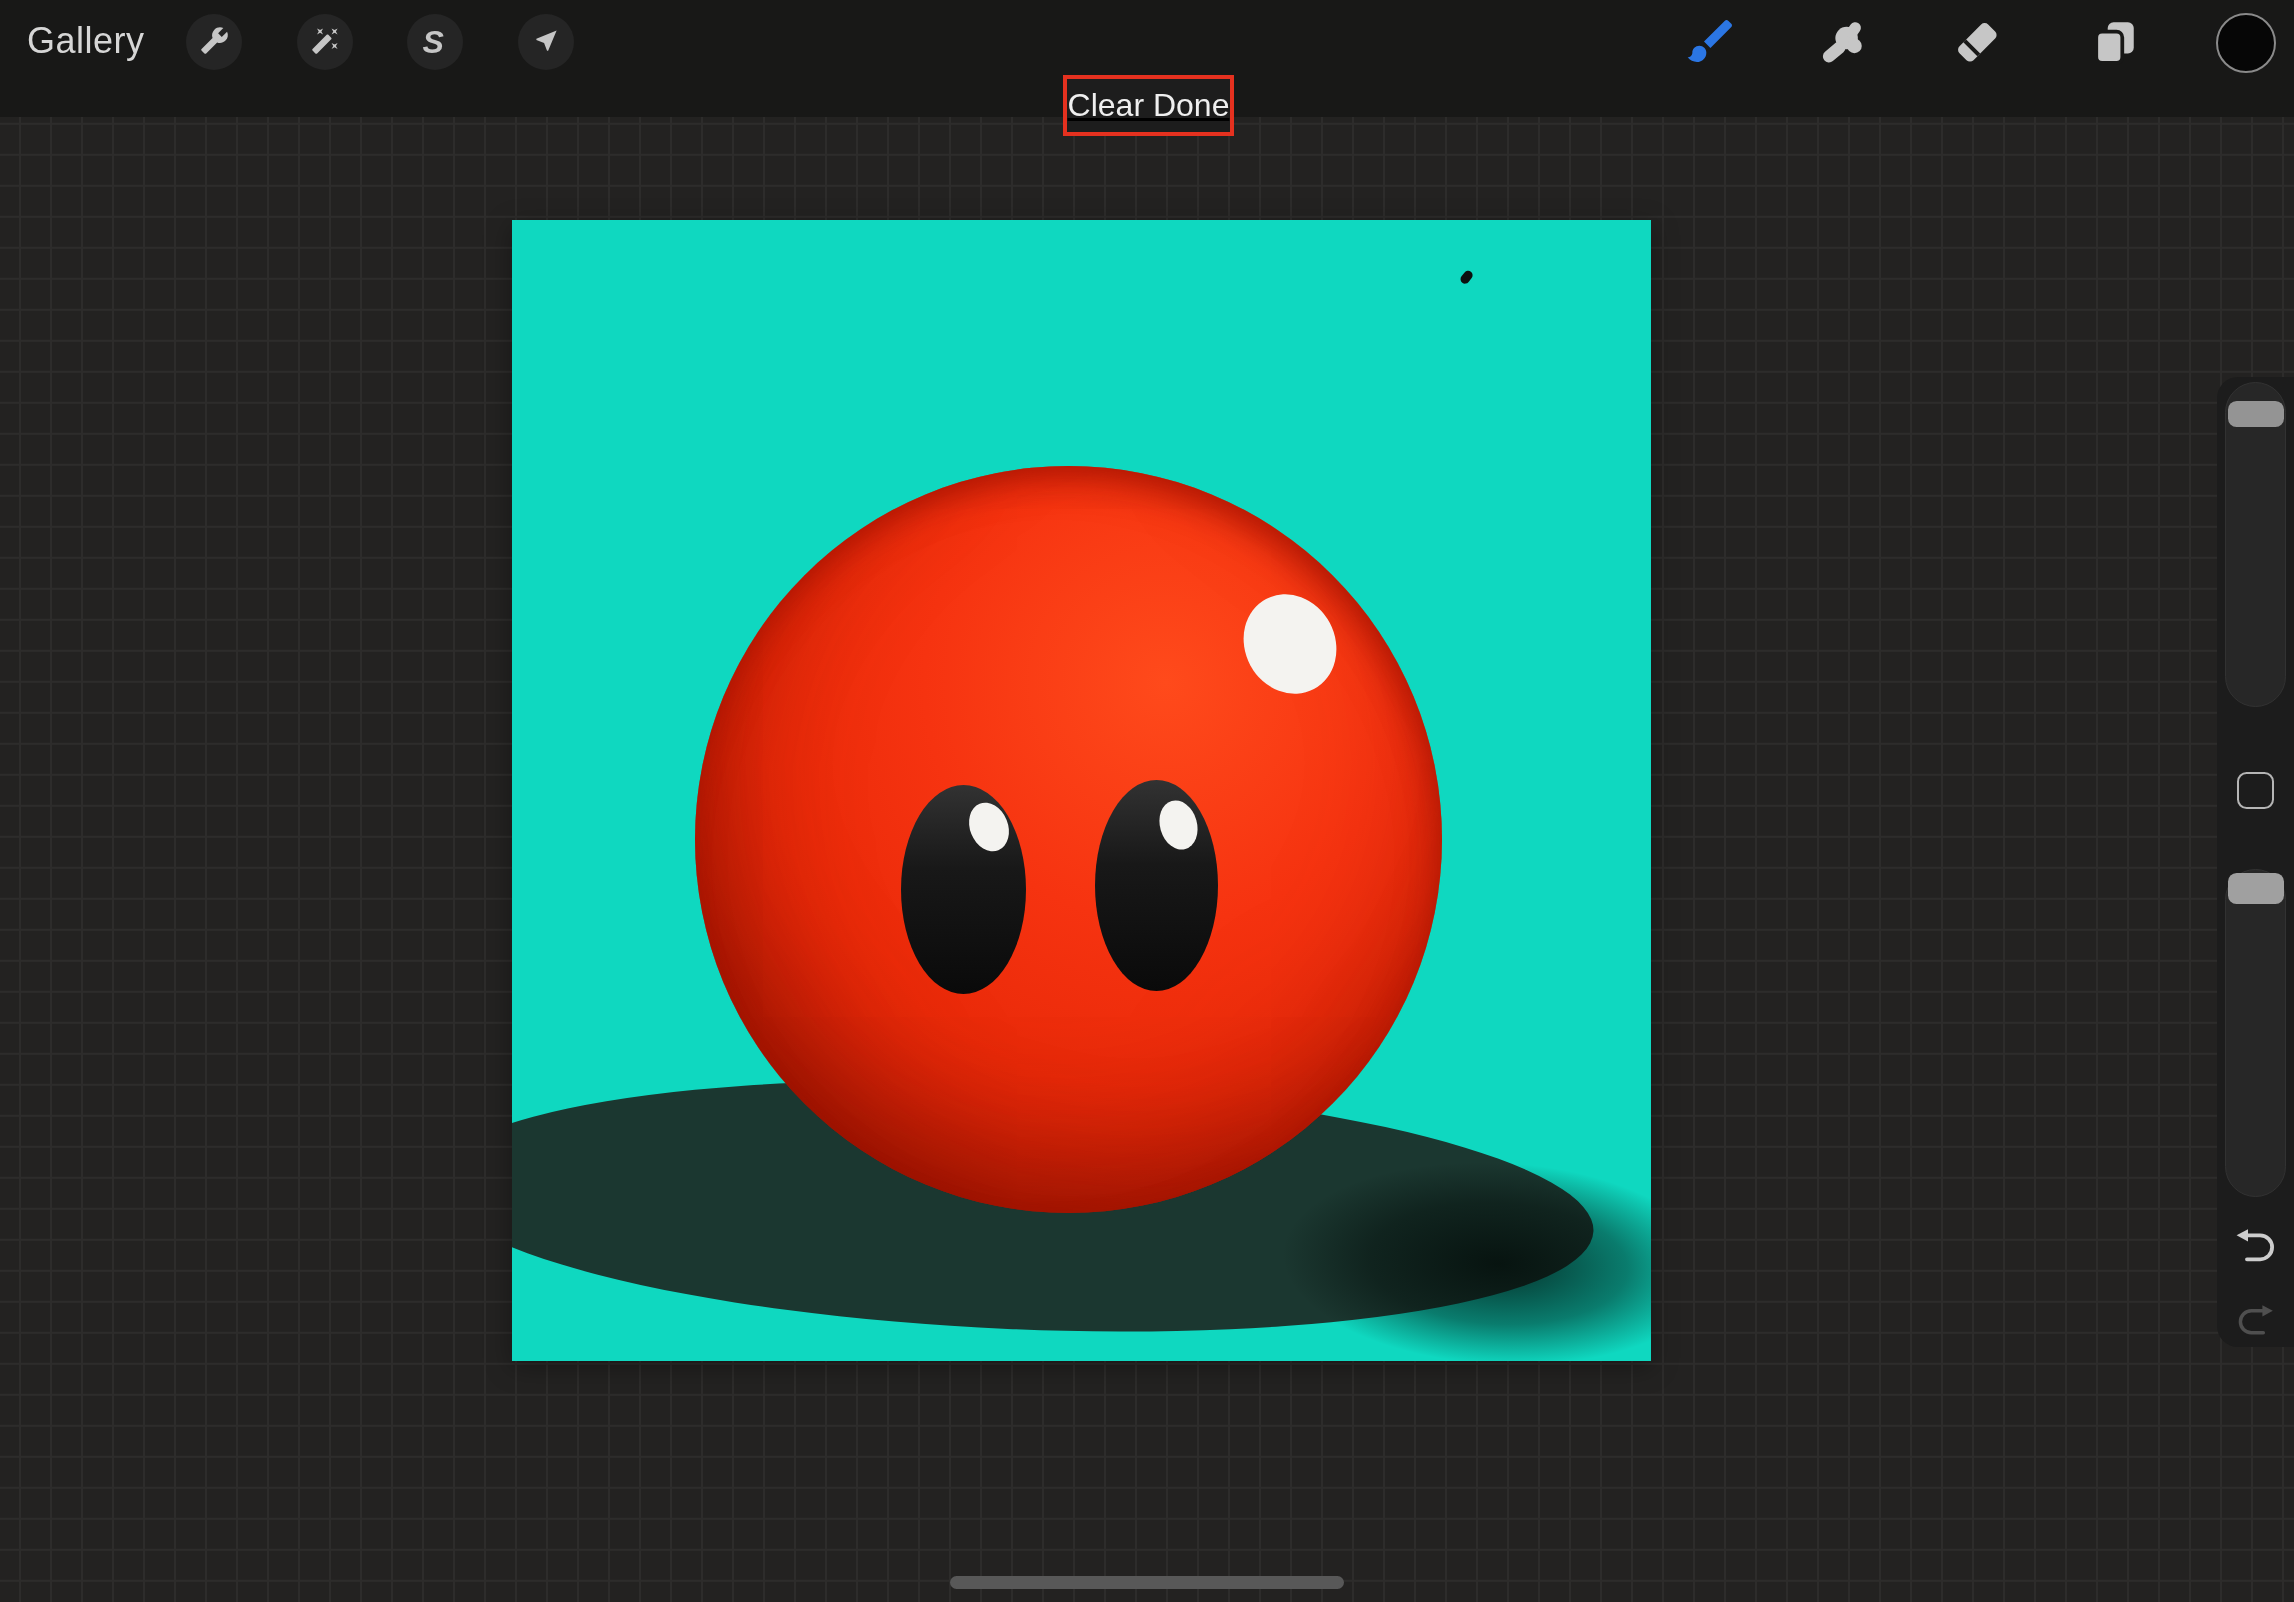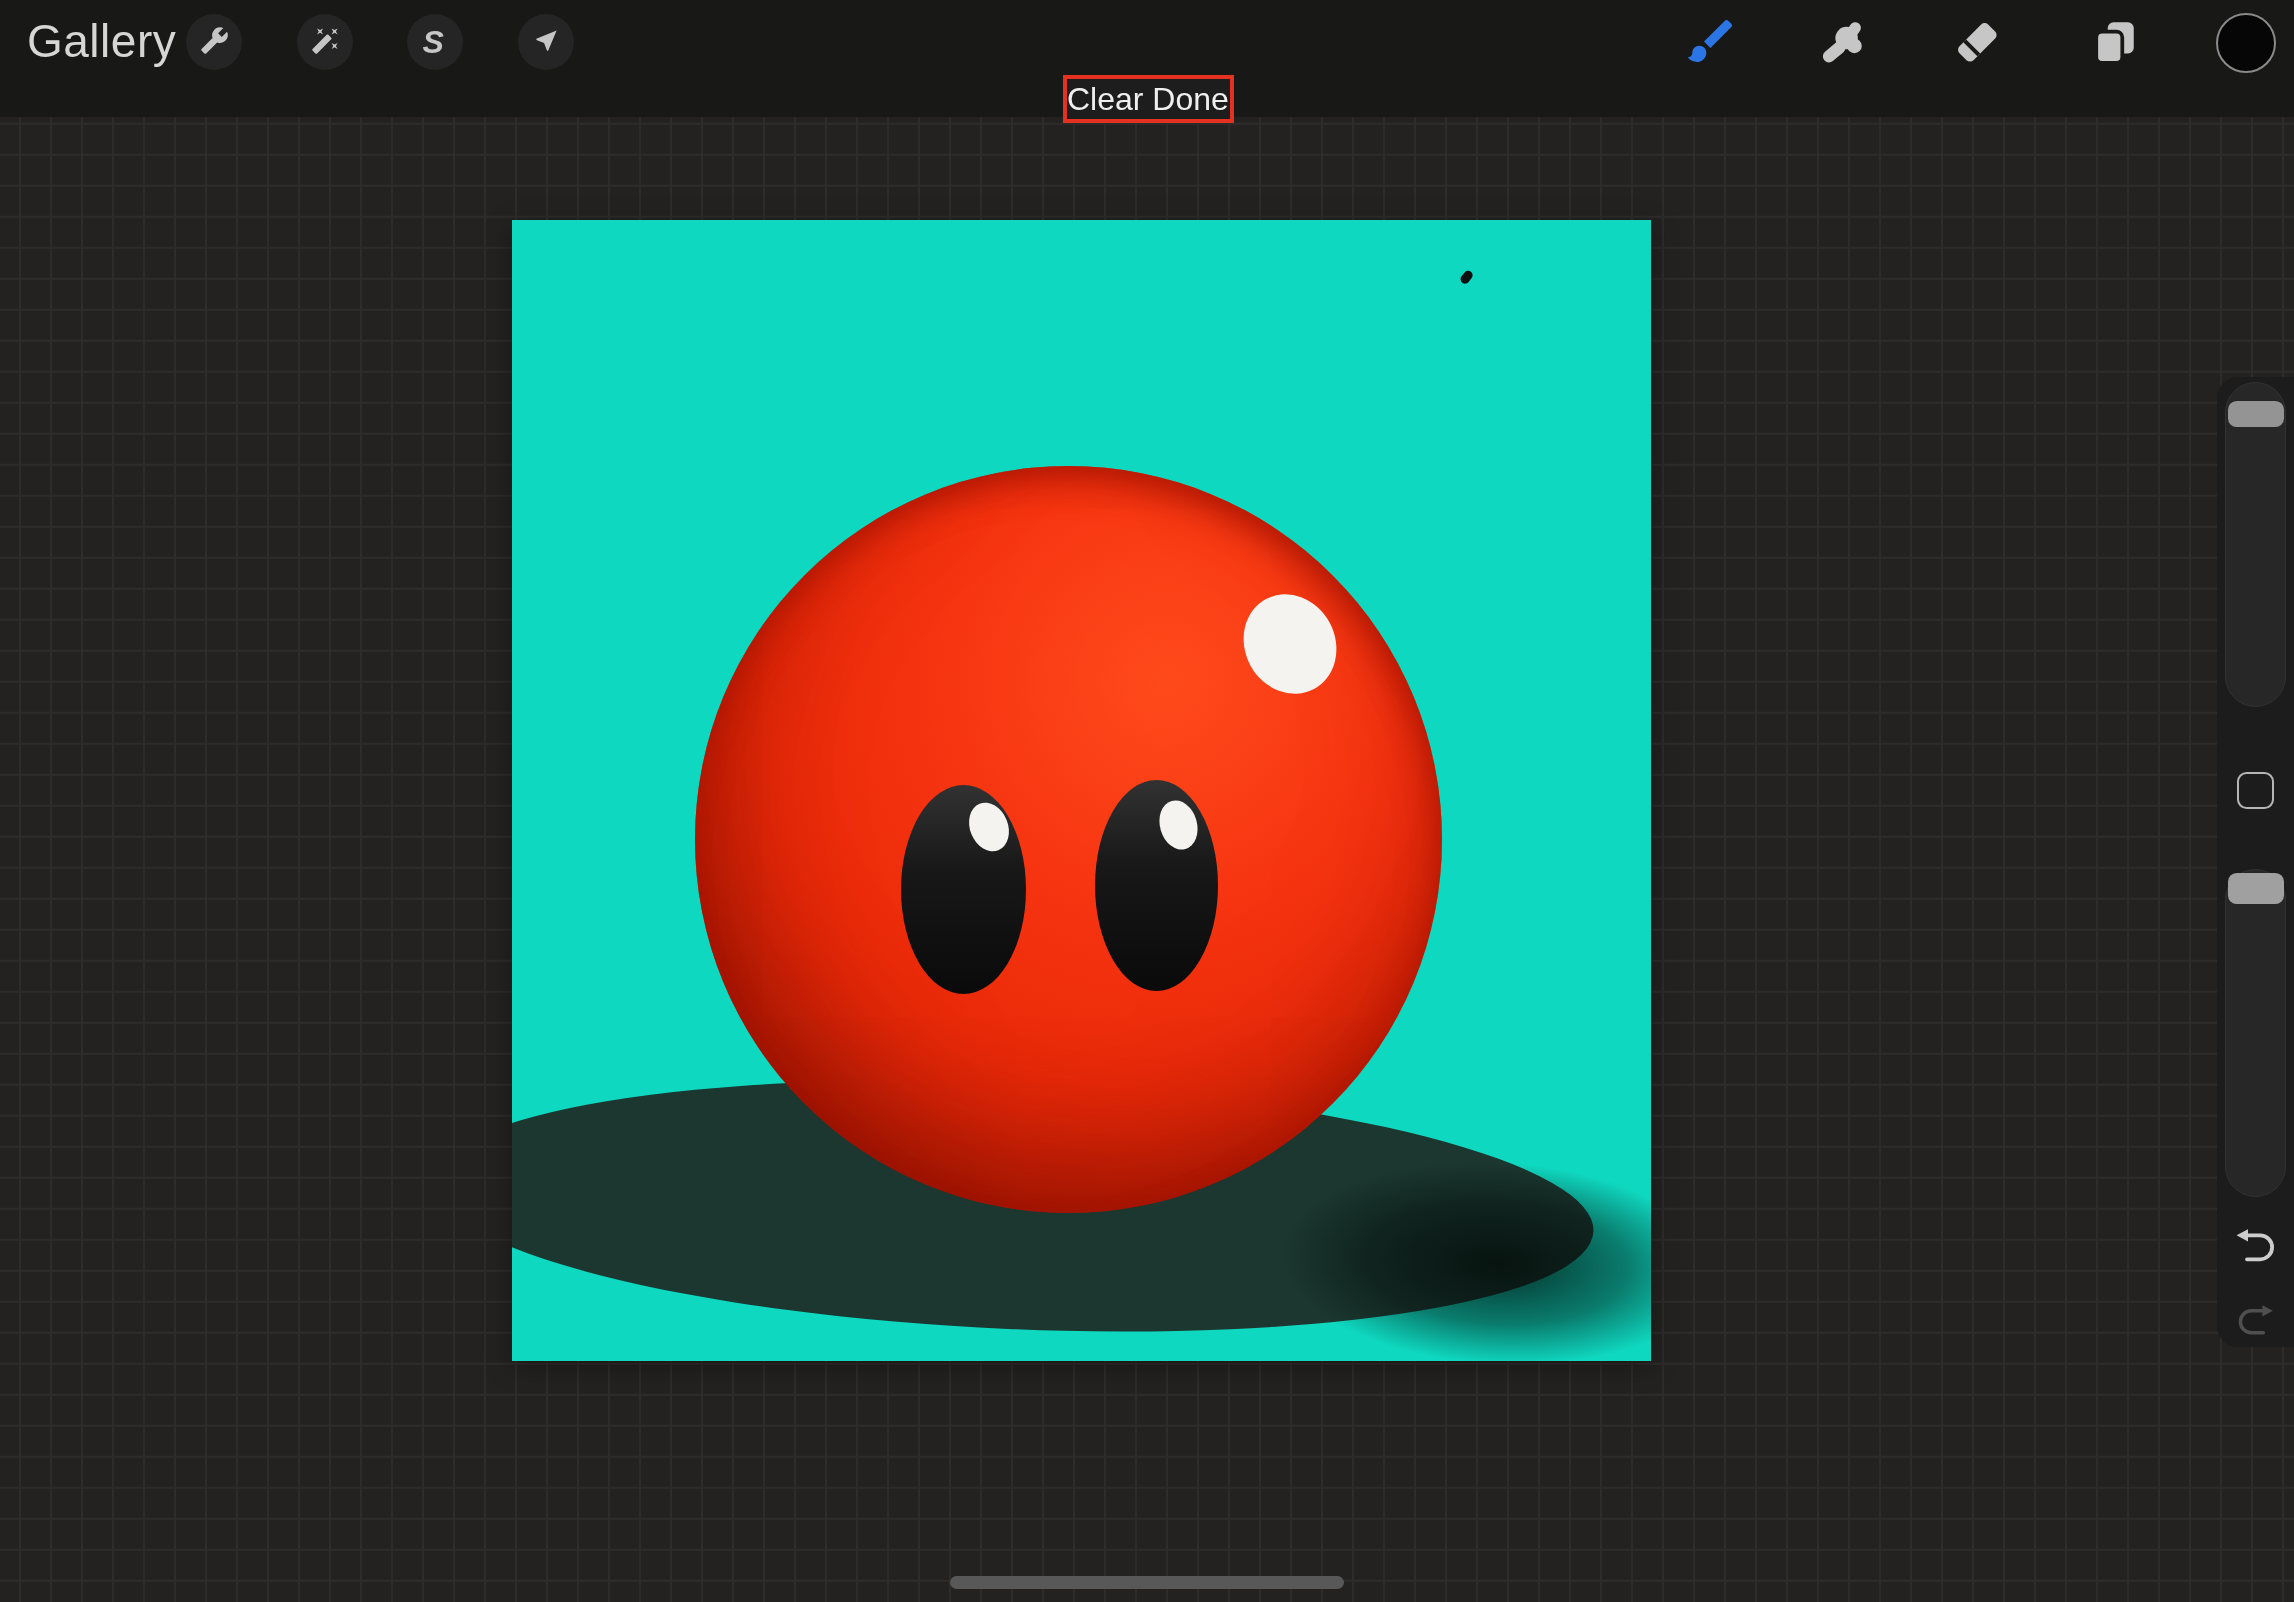--- a/index.html
+++ b/index.html
@@ -8,33 +8,33 @@
           background:var(--topbar);}
   
   .grid-bg{position:absolute;left:0;top:117px;width:2294px;height:1485px;
            background-color:var(--grid-bg);
            background-image:
              linear-gradient(var(--grid-line) 1.9px, transparent 1.9px),
              linear-gradient(90deg, var(--grid-line) 1.9px, transparent 1.9px);
            background-size:31px 31px;background-position:19px 5.8px;}
   
   .topbar{position:absolute;left:0;top:0;width:2294px;height:117px;background:var(--topbar);z-index:5;}
-  .gallery{position:absolute;left:27px;top:22px;font-size:46px;line-height:38px;
+  .gallery{position:absolute;left:27px;top:22px;font-size:36px;line-height:38px;
            color:var(--gallery-text);letter-spacing:0.5px;}
   .cbtn{position:absolute;top:14.4px;width:56px;height:56px;border-radius:50%;
         background:var(--circle-btn);border:none;display:flex;align-items:center;justify-content:center;
         color:var(--icon);padding:0;}
   .ricon{position:absolute;display:flex;align-items:center;justify-content:center;color:var(--icon);background:none;border:none;padding:0;}
   .s-glyph{font-style:italic;font-weight:700;font-size:32px;color:var(--icon);transform:translateX(-1.9px);}
   .swatch{position:absolute;left:2216px;top:12.5px;width:60px;height:60px;border-radius:50%;
           background:var(--swatch-fill);border:2.9px solid var(--swatch-border);box-sizing:border-box;}
   
-  .annotation{position:absolute;left:1063px;top:75px;width:171px;height:48px;box-sizing:border-box;
+  .annotation{position:absolute;left:1063px;top:75px;width:171px;height:61px;box-sizing:border-box;
               border:4.8px solid var(--annotation-border);background:var(--annotation-bg);
-              display:flex;align-items:center;z-index:9;}
+              display:flex;align-items:center;justify-content:center;z-index:9;text-decoration:underline;}
   .annotation span{color:var(--annotation-text);font-size:32px;}
   
   .canvas{position:absolute;left:512px;top:220px;width:1139px;height:1141px;background:var(--canvas-teal);
           overflow:hidden;z-index:2;box-shadow:0 5.8px 25px rgba(0,0,0,.35);}
   .shadow{position:absolute;left:-80px;top:863px;width:1162px;height:246px;border-radius:50%;
           background:var(--shadow-green);transform:rotate(2.5deg);}
   .contact{position:absolute;left:698px;top:909px;width:576px;height:269px;border-radius:50%;
            background:radial-gradient(closest-side, rgba(3,12,9,.82), rgba(3,12,9,.45) 45%, rgba(3,12,9,0) 75%);
            transform:rotate(3deg);}
   .ball{position:absolute;left:183px;top:246px;width:747px;height:747px;border-radius:50%;

